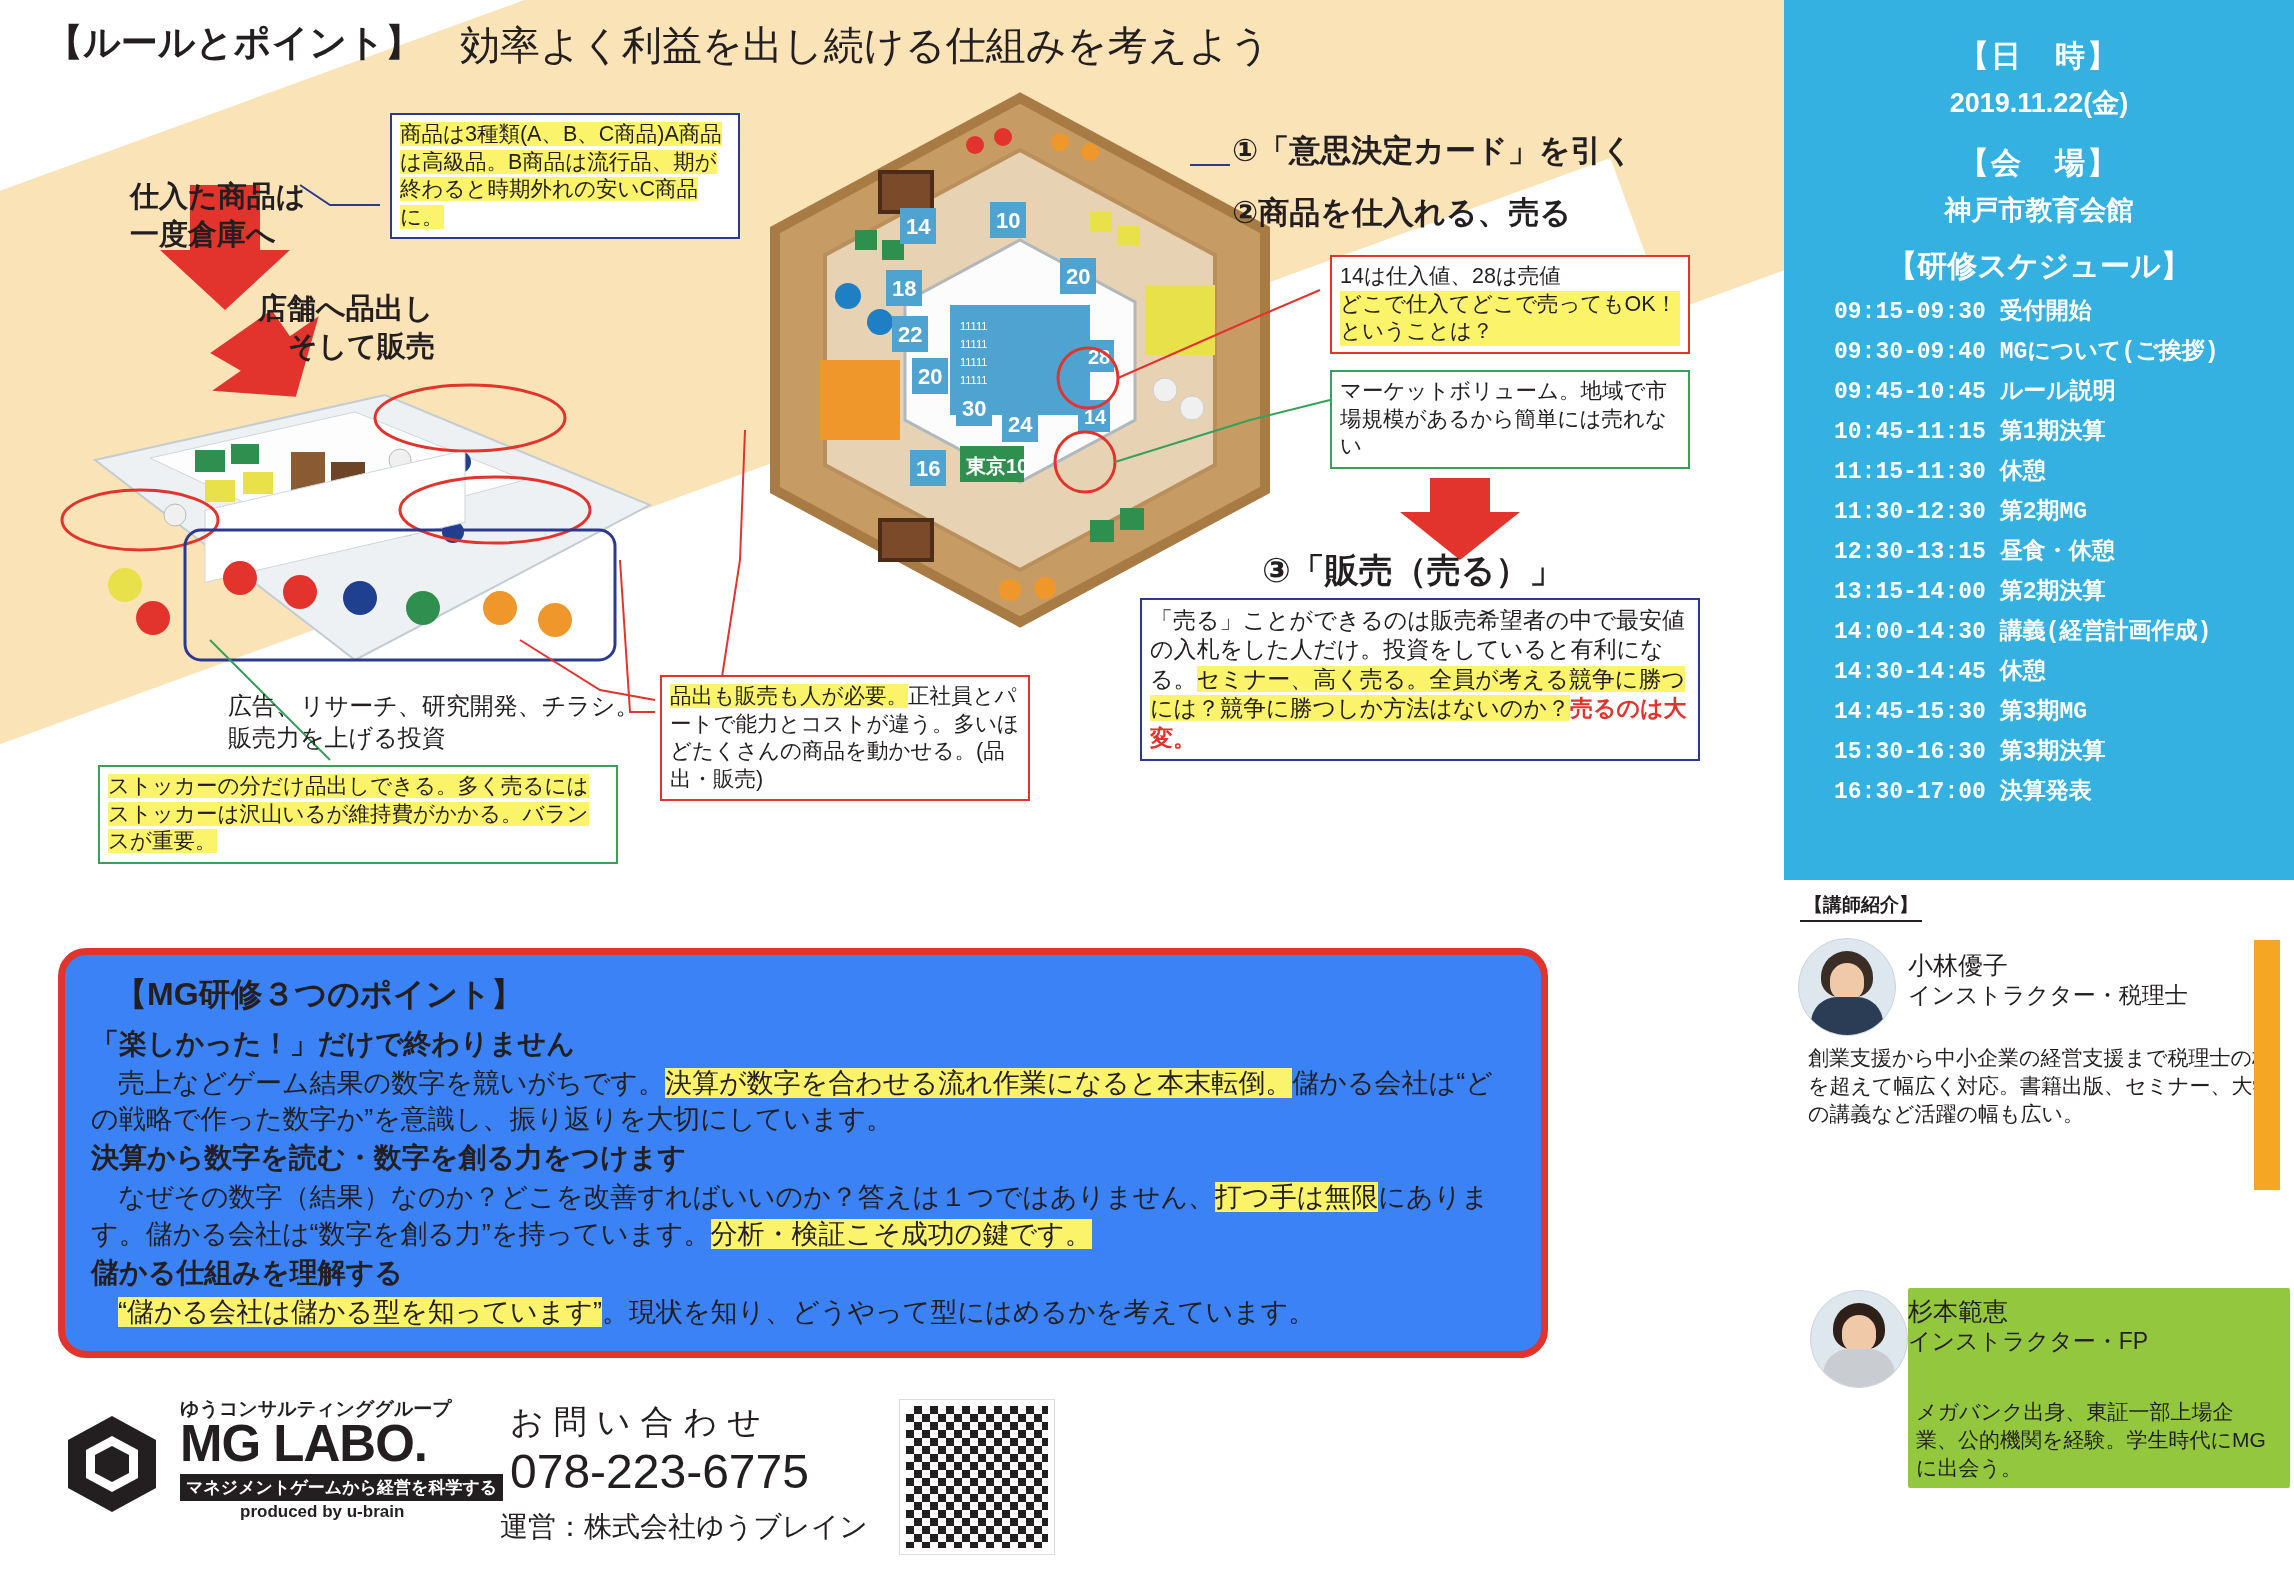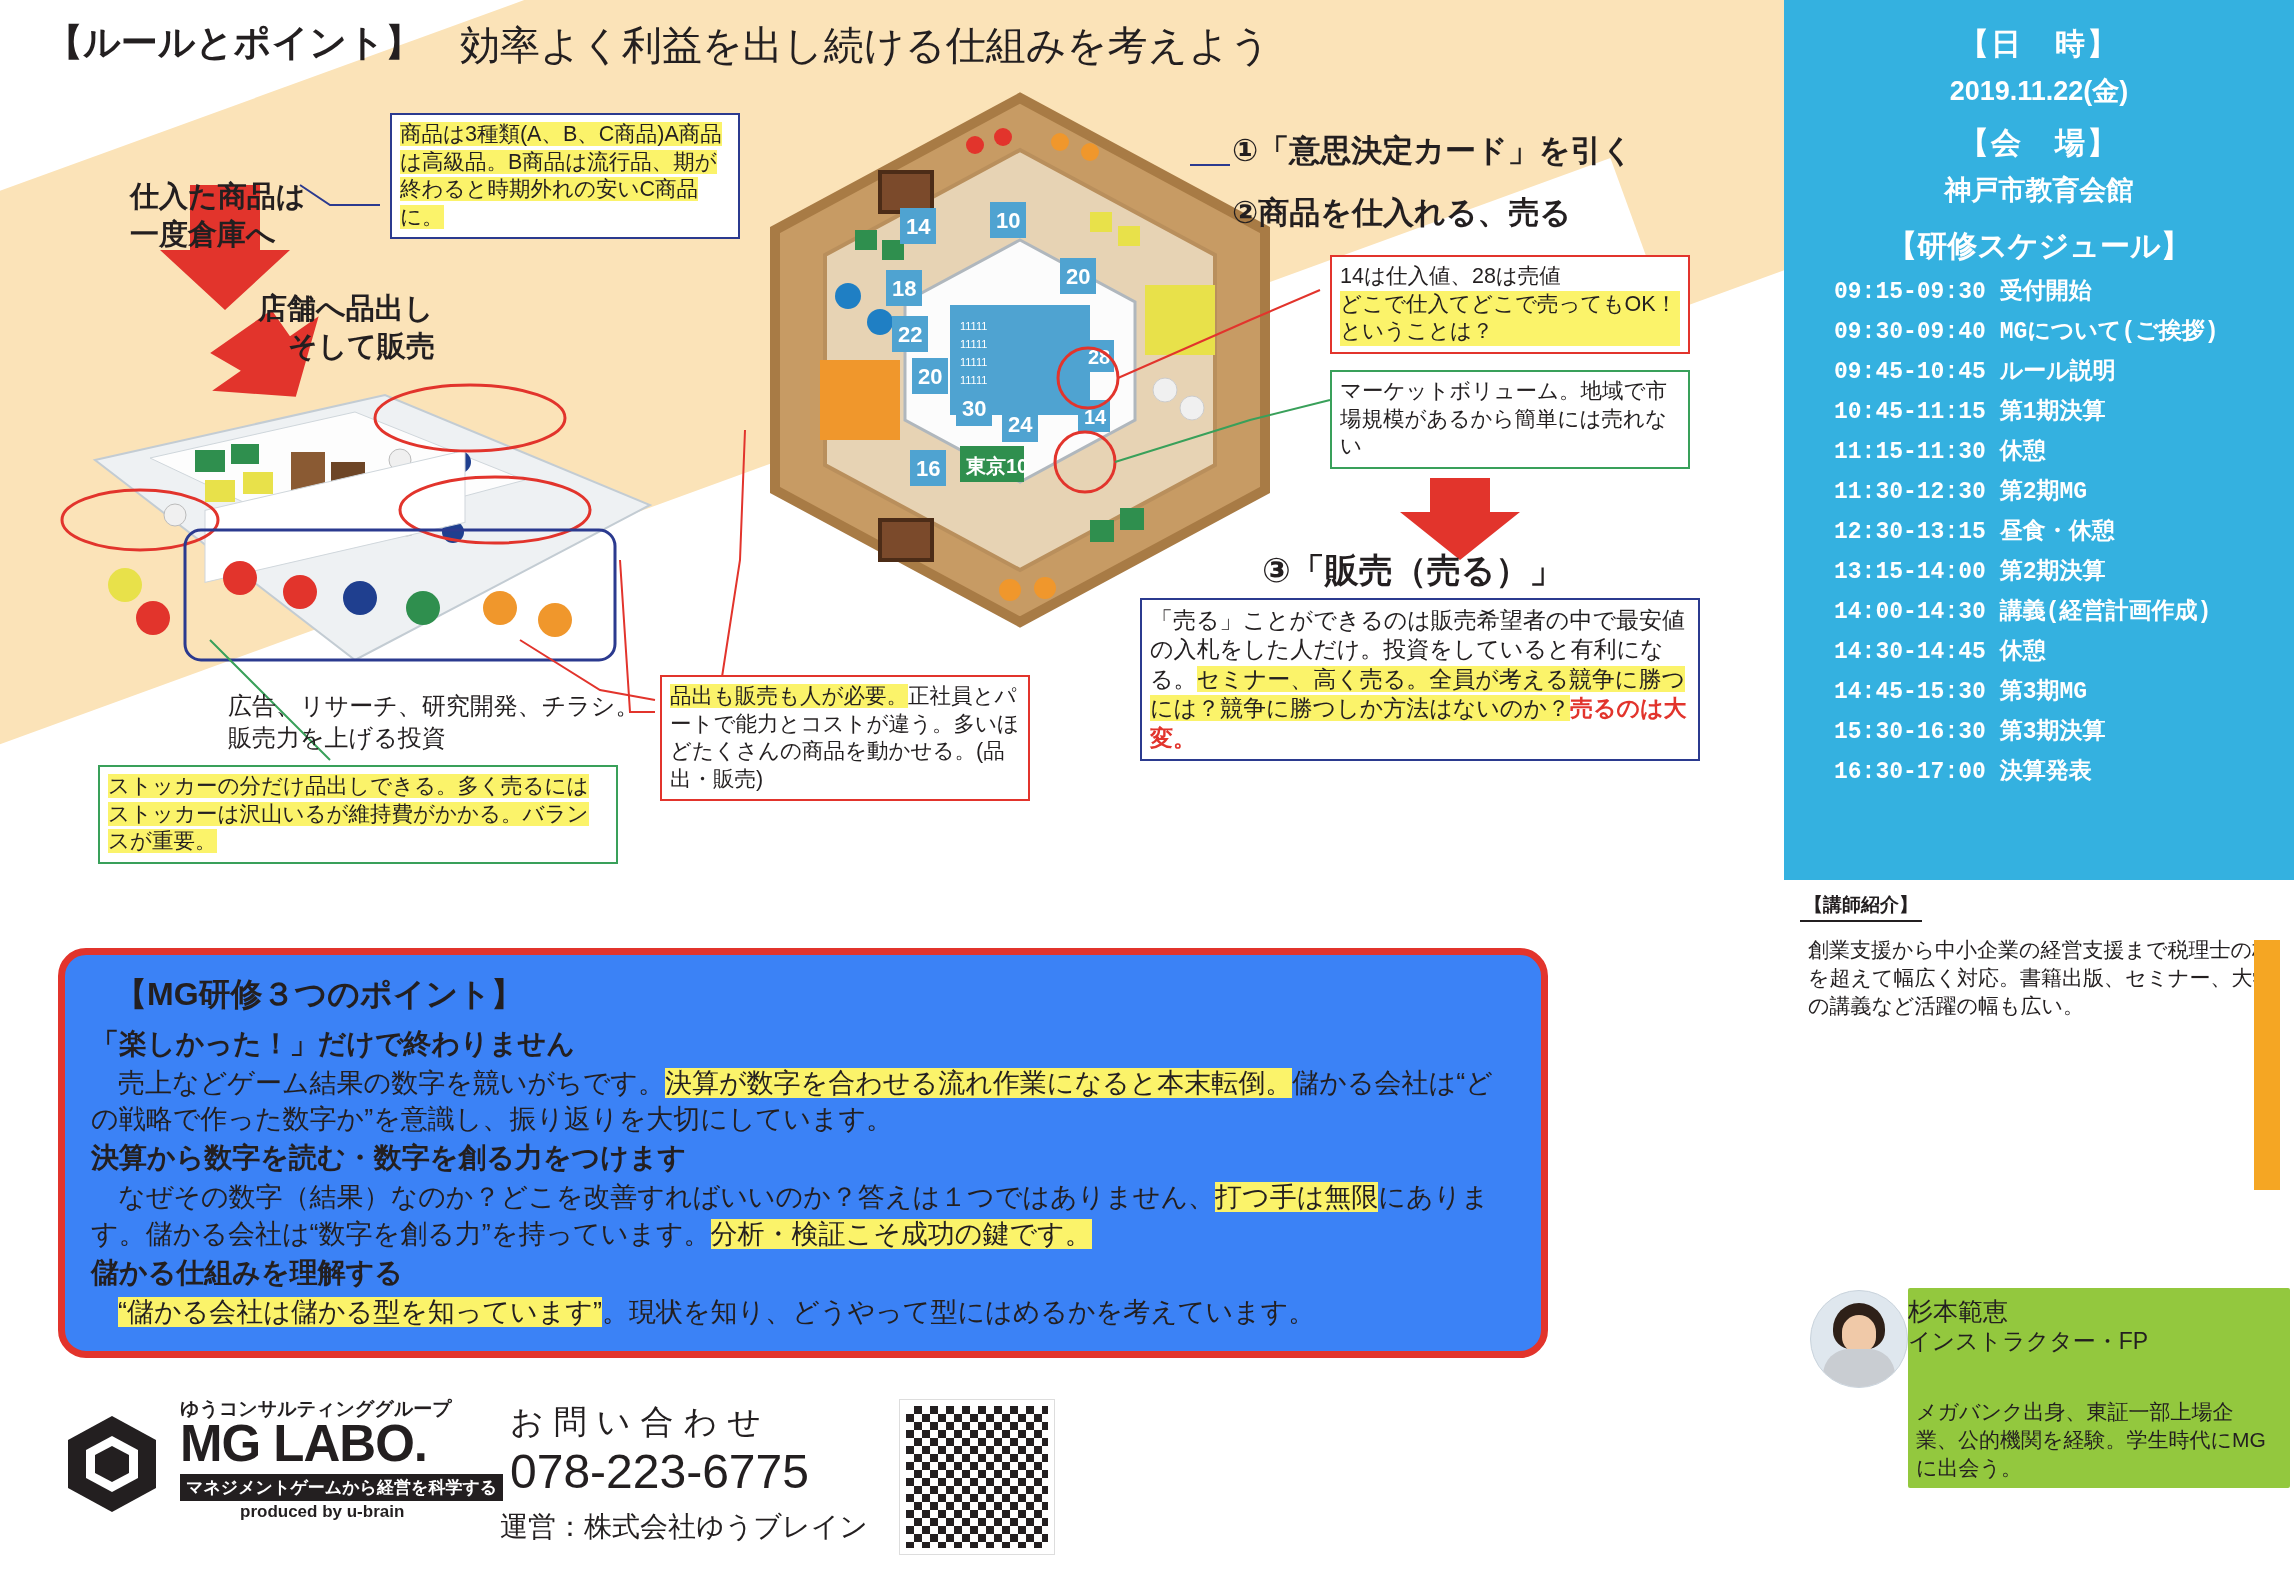--- a/index.html
+++ b/index.html
@@ -49,21 +49,21 @@
   }
   #right-col .rc-inner {
     padding: 14px 16px 0 16px;
     text-align: center;
     color: #ffffff;
   }
   .rc-head {
     font-size: 30px;
     font-weight: bold;
     letter-spacing: 2px;
-    margin: 10px 0 8px 0;
+    margin: 22px 0 8px 0;
   }
   .rc-val {
     font-size: 27px;
     font-weight: bold;
     margin-bottom: 14px;
   }
   .rc-sched-title {
     font-size: 30px;
     font-weight: bold;
     margin: 18px 0 14px 0;
@@ -575,20 +575,31 @@
       <div class="sched-item">15:30-16:30 第3期決算</div>
       <div class="sched-item">16:30-17:00 決算発表</div>
     </div>
   </div>
 </div>
 
 <div id="lecturers">
   <div class="lect-label">【講師紹介】</div>
 
   <div class="lect-accent" style="right:14px; top:60px; height:250px;"></div>
+  <div class="lect-card" style="margin-top:10px;">
+    <div class="lect-photo">
+      <div class="hair"></div>
+        <div class="face"></div>
+        <div class="body"></div>
+    </div>
+    <div>
+      <div class="lect-name">小林優子</div>
+      <div class="lect-role">インストラクター・税理士</div>
+    </div>
+  </div>
   <div class="lect-bio">創業支援から中小企業の経営支援まで税理士の枠を超えて幅広く対応。書籍出版、セミナー、大学の講義など活躍の幅も広い。</div>
 
   <div id="lect2-box">
     <div id="lect2-green"></div>
     <div style="position:absolute; left:12px; top:20px; display:flex; ">
       <div class="lect-photo green">
         <div class="hair"></div>
           <div class="face"></div>
           <div class="body"></div>
       </div>

